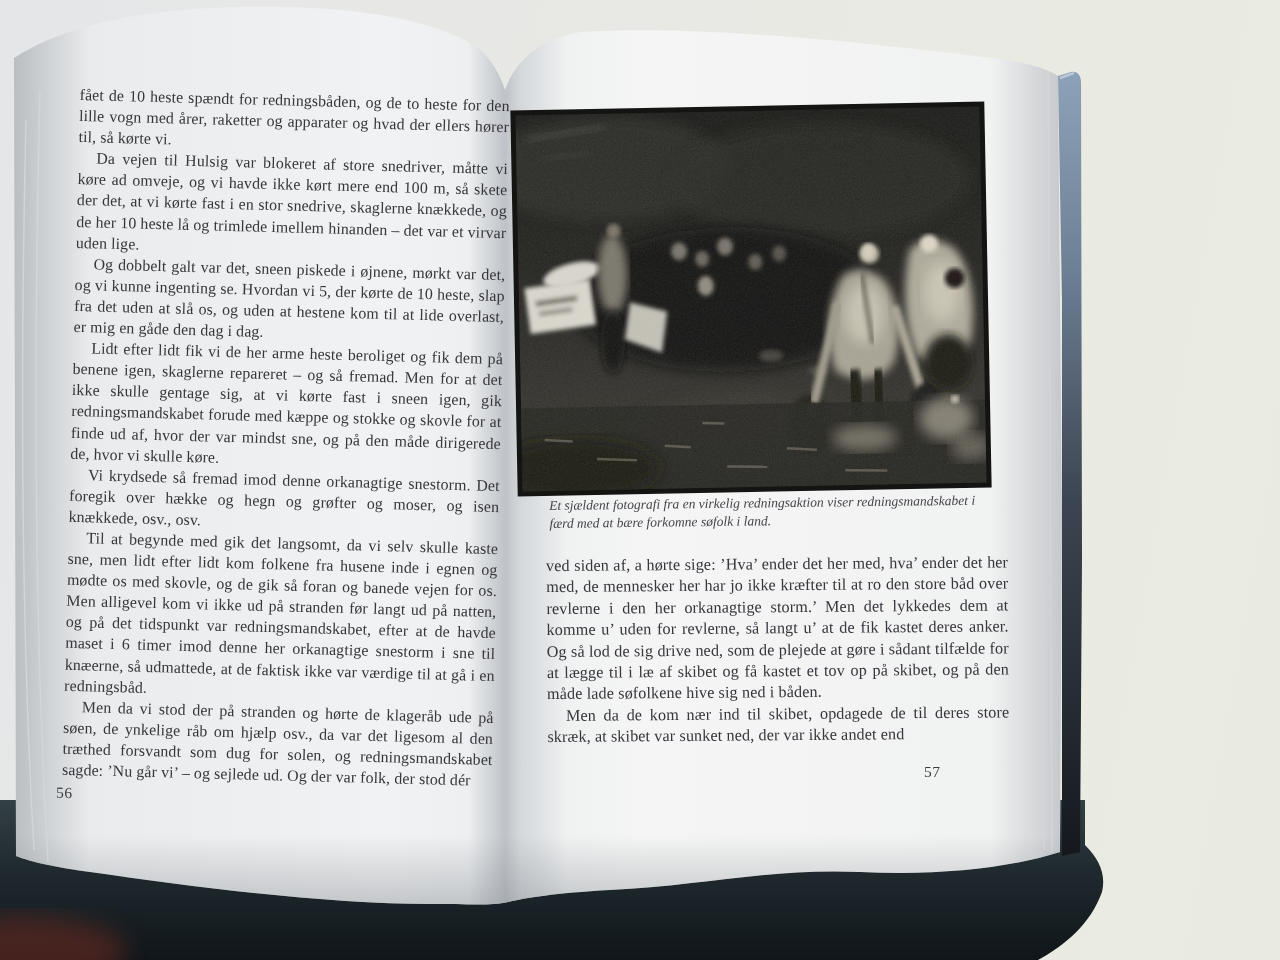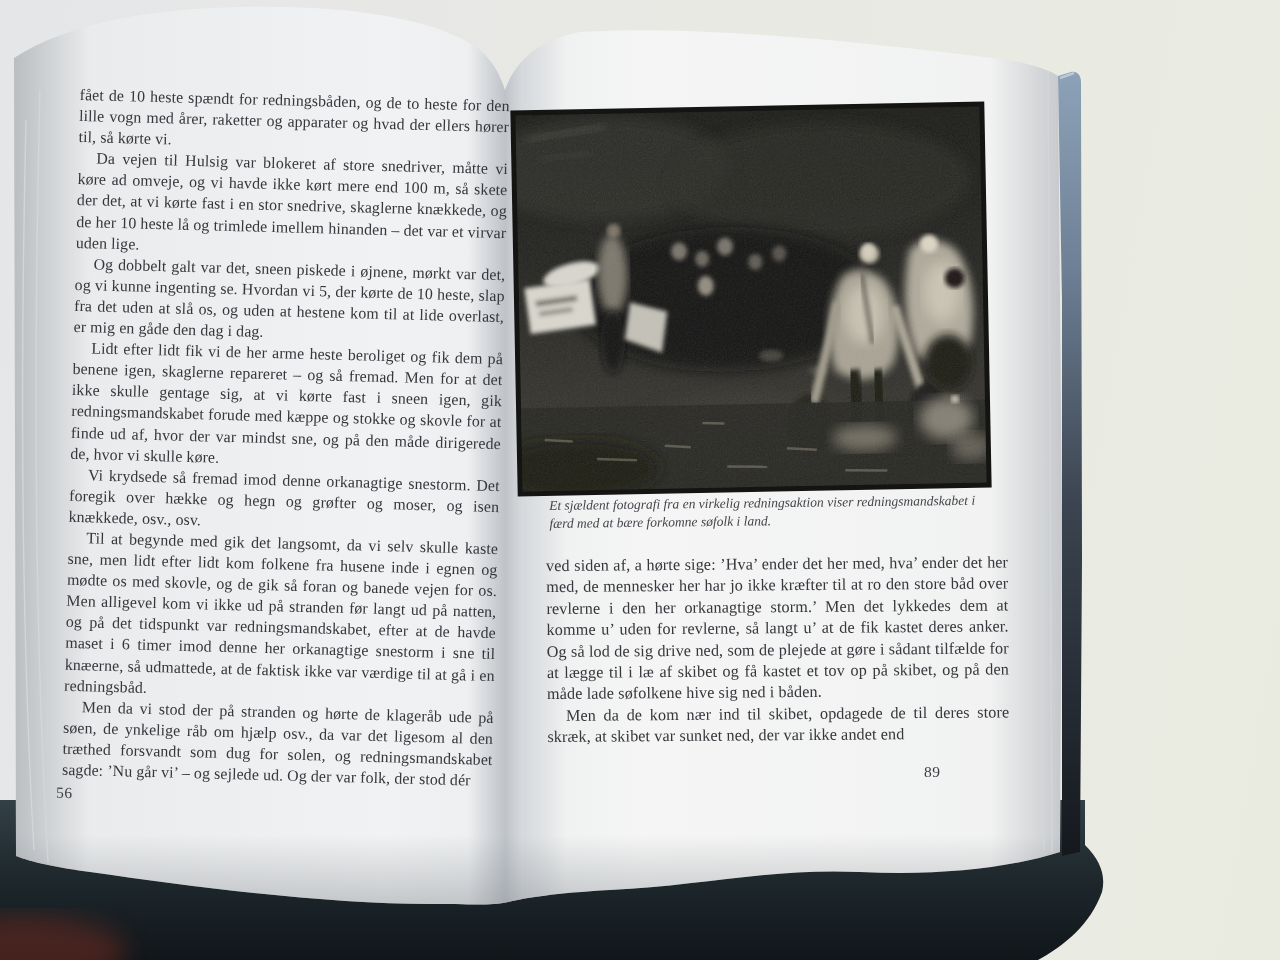--- a/index.html
+++ b/index.html
@@ -241,15 +241,15 @@
       </g>
     </svg>
   </div>
 
   <div class="caption">Et sjældent fotografi fra en virkelig redningsaktion viser redningsmandskabet i færd med at bære forkomne søfolk i land.</div>
 
   <div class="page-text right-text">
     <p class="noindent">ved siden af, a hørte sige: ’Hva’ ender det her med, hva’ ender det her med, de mennesker her har jo ikke kræfter til at ro den store båd over revlerne i den her orkanagtige storm.’ Men det lykkedes dem at komme u’ uden for revlerne, så langt u’ at de fik kastet deres anker. Og så lod de sig drive ned, som de plejede at gøre i sådant tilfælde for at lægge til i læ af skibet og få kastet et tov op på skibet, og på den måde lade søfolkene hive sig ned i båden.</p>
     <p>Men da de kom nær ind til skibet, opdagede de til deres store skræk, at skibet var sunket ned, der var ikke andet end</p>
   </div>
-  <div class="pagenum pagenum-right">89</div>
+  <div class="pagenum pagenum-right">57</div>
 
 </div>
 
 </body></html>

